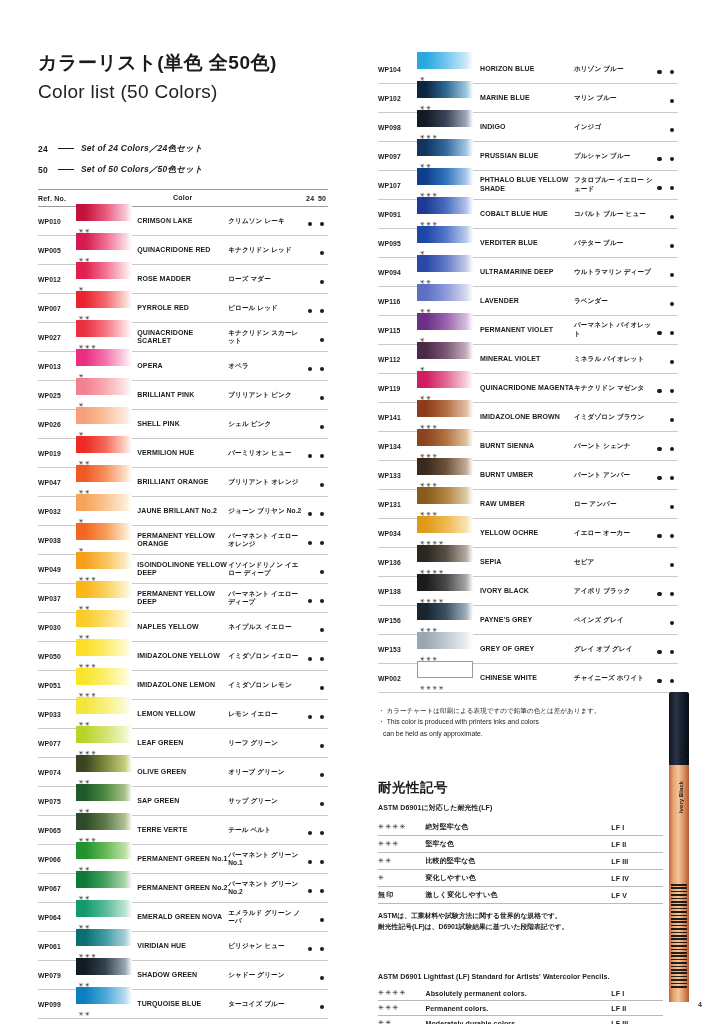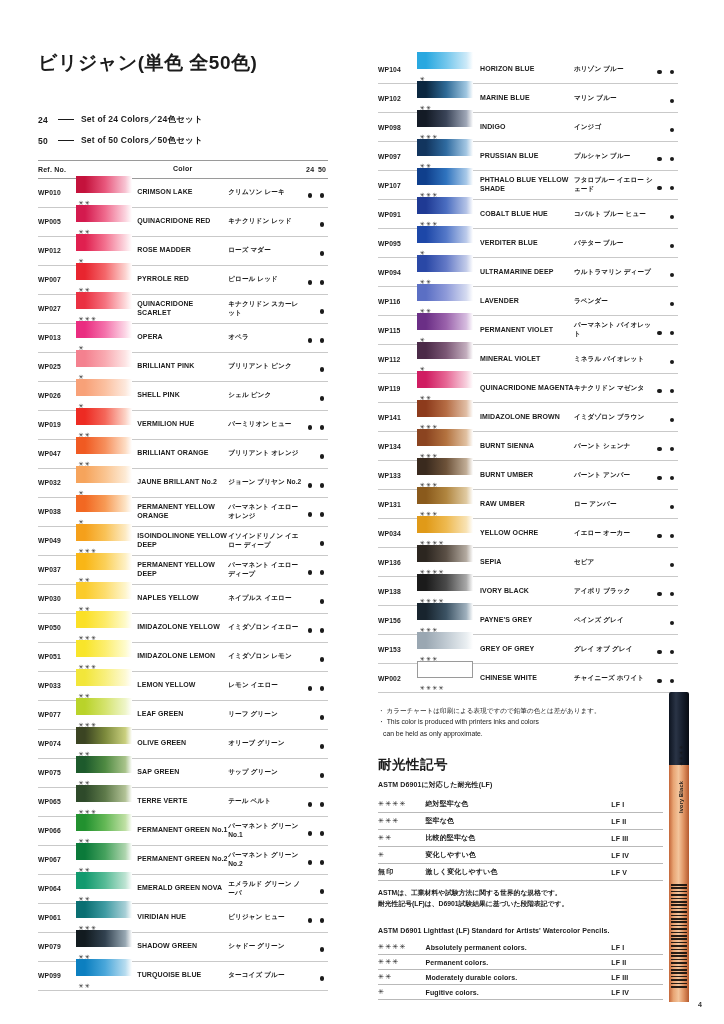--- a/index.html
+++ b/index.html
@@ -31,21 +31,21 @@
   
   .setlegend{margin-top:40px;}
   .setlegend-row{
     display:flex;align-items:center;font-size:8.5px;font-weight:bold;
     margin-bottom:9px;letter-spacing:.2px;
   }
   .setlegend-num{width:20px;flex:0 0 20px;}
   .setlegend-dash{
     flex:0 0 16px;height:1px;background:#1b1b1b;margin-right:7px;
   }
-  .setlegend-txt{font-weight:bold;}
+  .setlegend-txt{font-weight:bold;font-style:italic;}
 
   
   .tbl{width:100%;border-collapse:collapse;margin-top:13px;}
   .tbl .hdr td{
     font-size:7px;font-weight:bold;padding:4px 0 4px 0;
     border-top:1px solid #9a9a9a;border-bottom:1px solid #9a9a9a;
     letter-spacing:.2px;
   }
   .tbl td{vertical-align:middle;}
   .row td{
@@ -80,21 +80,21 @@
     background:#1b1b1b;
   }
 
   
   .notes{margin-top:13px;font-size:6.6px;line-height:1.55;}
   .notes div{margin-bottom:1px;}
   .notes .en{font-size:6.8px;}
   .notes .indent{padding-left:5px;}
 
   
-  .lf-block{margin-top:17px;}
+  .lf-block{margin-top:40px;}
   .lf-h-jp{font-size:13.5px;font-weight:bold;margin:0 0 6px 0;letter-spacing:.5px;}
   .lf-h-en{font-size:15px;font-weight:bold;margin:0 0 5px 0;letter-spacing:.2px;}
   .lf-sub{font-size:7px;font-weight:bold;margin-bottom:6px;letter-spacing:.1px;}
   .lf-tbl{width:285px;border-collapse:collapse;}
   .lf-tbl td{
     border-bottom:1px solid #b9b9b9;
     font-size:7px;font-weight:bold;padding:3px 0;letter-spacing:.1px;
   }
   .lf-tbl td.sym{width:46px;font-size:7px;letter-spacing:1.3px;font-family:"DejaVu Sans",sans-serif;}
   .lf-tbl td.desc{width:180px;}
@@ -137,21 +137,22 @@
     font-size:7px;font-weight:bold;color:#333;
   }
 </style>
 </head>
 <body>
 
 <div class="page">
 
   <div class="col-left">
 
-    <h1 class="title-jp">ビリジャン(単色 全50色)</h1>
+    <h1 class="title-jp">カラーリスト(単色 全50色)</h1>
+    <h2 class="title-en">Color list (50 Colors)</h2>
 
     <div class="setlegend" id="set-legend">
         <div class="setlegend-row">
           <span class="setlegend-num">24</span>
           <span class="setlegend-dash"></span>
           <span class="setlegend-txt">Set of 24 Colors／24色セット</span>
         </div>
         <div class="setlegend-row">
           <span class="setlegend-num">50</span>
           <span class="setlegend-dash"></span>

